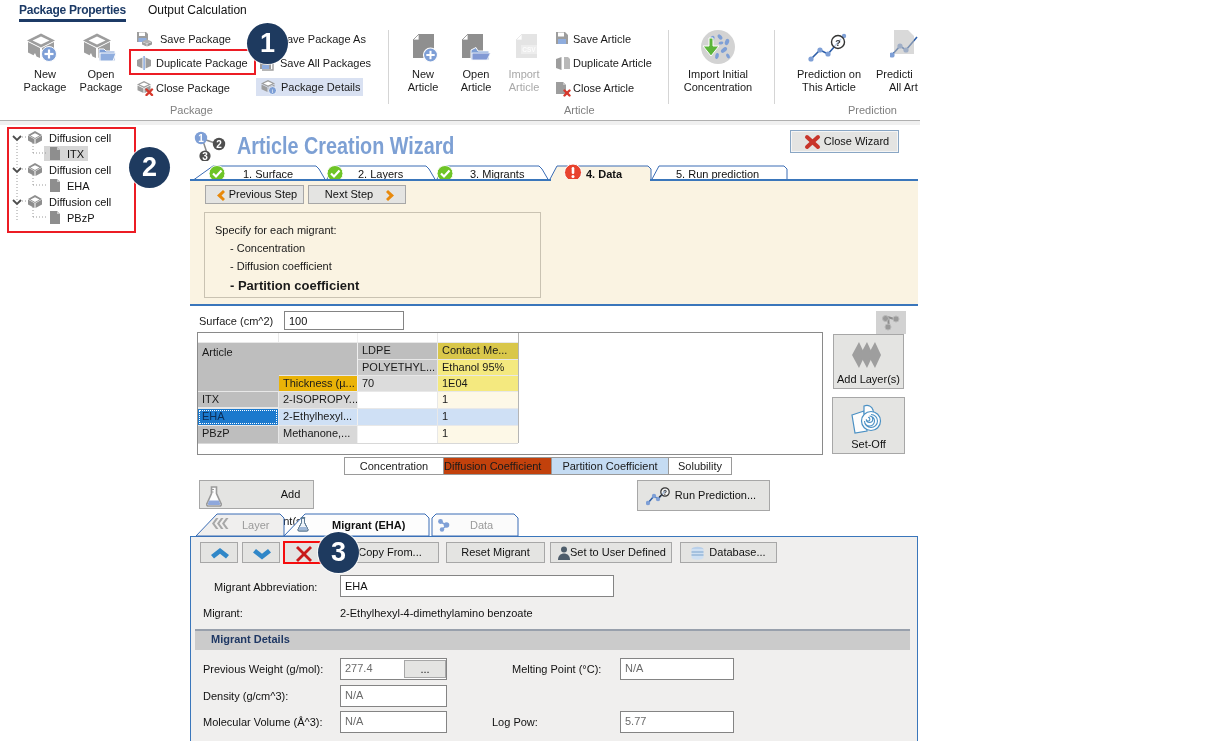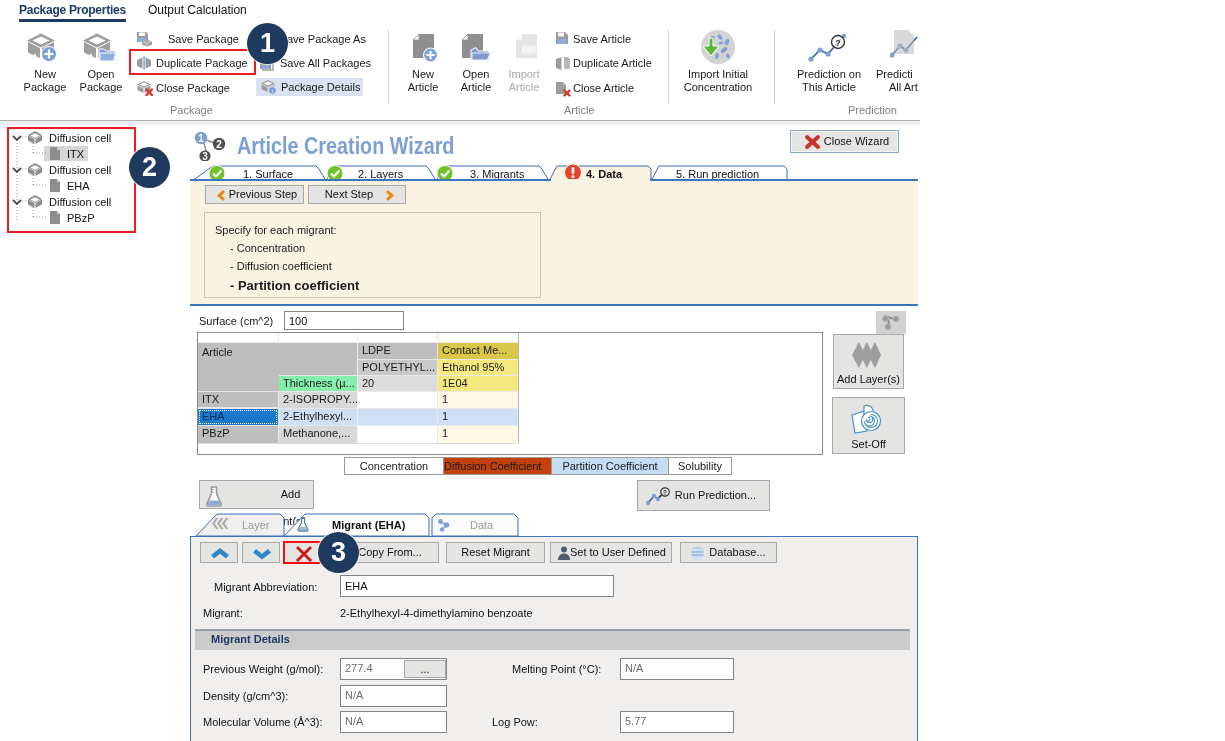--- a/index.html
+++ b/index.html
@@ -61,21 +61,21 @@
 <svg class="abs" style="left:136px; top:31px;" width="18" height="16" viewBox="0 0 18 16">
   <path d="M1,1 L10,1 L12,3 L12,11 L1,11 Z" fill="#9d9d9d"></path>
   <rect x="3" y="1.5" width="6" height="3.5" fill="#fff"></rect>
   <rect x="2.5" y="7" width="8" height="4" fill="#8fadde"></rect>
   <g>
     <path d="M6,10.5 L11,8.5 L16,10.5 L11,12.5 Z" fill="#b0b0b0"></path>
     <path d="M6,10.7 L10.7,12.7 L10.7,15.5 L6,13.5 Z" fill="#a0a0a0"></path>
     <path d="M16,10.7 L11.3,12.7 L11.3,15.5 L16,13.5 Z" fill="#989898"></path>
   </g>
 </svg>
-<div class="smallitem" style="left:168px; top:33px;">Save Package</div>
+<div class="smallitem" style="left:160px; top:33px;">Save Package</div>
 <svg class="abs" style="left:136px; top:56px;" width="16" height="14" viewBox="0 0 16 14">
   <path d="M1,4 L6.5,1.5 L6.5,12.5 L1,10 Z" fill="#9d9d9d"></path>
   <path d="M15,4 L9.5,1.5 L9.5,12.5 L15,10 Z" fill="#9d9d9d"></path>
   <rect x="7.3" y="0" width="1.6" height="14" fill="#8fadde"></rect>
 </svg>
 <div class="smallitem" style="left:156px; top:57px;">Duplicate Package</div>
 <svg class="abs" style="left:136px; top:80px;" width="18" height="16" viewBox="0 0 18 16">
   <path d="M1,4.5 L8,1 L15,4.5 L8,8 Z" fill="#9d9d9d"></path>
   <path d="M8,2.5 L12.5,4.5 L8,6.5 L3.5,4.5 Z" fill="#fff"></path>
   <path d="M1.5,5.5 L7.5,8.5 L7.5,13 L1.5,10.2 Z" fill="#9d9d9d"></path>
@@ -337,28 +337,28 @@
 
 <div class="abs" style="left:197px; top:332px; width:626px; height:123px; background:#fff; border:1px solid #8a8a8a;"></div>
 
 <div class="cell" style="left:198px; top:343px; width:160px; height:49px; background:#bebebe;"></div>
 <div class="cell" style="left:198px; top:345px; width:159px;">Article</div>
 
 <div class="cell" style="left:198px; top:392px; width:80px; height:16px; background:#bebebe; border-bottom:1px solid #e8e8e8;">ITX</div>
 <div class="cell" style="left:198px; top:409px; width:80px; height:16px; background:#1b79cd; color:#0c2d56; outline:1px dotted #fff; outline-offset:-2px;">EHA</div>
 <div class="cell" style="left:198px; top:426px; width:80px; height:17px; background:#bebebe;">PBzP</div>
 
-<div class="cell" style="left:279px; top:376px; width:78px; height:15px; background:#86efac;">Thickness (µ...</div>
+<div class="cell" style="left:279px; top:376px; width:78px; height:15px; background:#eab308;">Thickness (µ...</div>
 <div class="cell" style="left:279px; top:392px; width:78px; height:16px; background:#d8d8d8;">2-ISOPROPY...</div>
 <div class="cell" style="left:279px; top:409px; width:78px; height:16px; background:#cfe0f5;">2-Ethylhexyl...</div>
 <div class="cell" style="left:279px; top:426px; width:78px; height:17px; background:#d8d8d8;">Methanone,...</div>
 
 <div class="cell" style="left:358px; top:343px; width:79px; height:16px; background:#bebebe;">LDPE</div>
 <div class="cell" style="left:358px; top:360px; width:79px; height:15px; background:#c9c9c9;">POLYETHYL...</div>
-<div class="cell" style="left:358px; top:376px; width:79px; height:15px; background:#dcdcdc;">20</div>
+<div class="cell" style="left:358px; top:376px; width:79px; height:15px; background:#dcdcdc;">70</div>
 <div class="cell" style="left:358px; top:392px; width:79px; height:16px; background:#ffffff;"></div>
 <div class="cell" style="left:358px; top:409px; width:79px; height:16px; background:#cfe0f5;"></div>
 <div class="cell" style="left:358px; top:426px; width:79px; height:17px; background:#ffffff;"></div>
 
 <div class="cell" style="left:438px; top:343px; width:80px; height:16px; background:#d9c74a;">Contact Me...</div>
 <div class="cell" style="left:438px; top:360px; width:80px; height:15px; background:#f4e97f;">Ethanol 95%</div>
 <div class="cell" style="left:438px; top:376px; width:80px; height:15px; background:#f4e97f;">1E04</div>
 <div class="cell" style="left:438px; top:392px; width:80px; height:16px; background:#fdf8e7;">1</div>
 <div class="cell" style="left:438px; top:409px; width:80px; height:16px; background:#cfe0f5;">1</div>
 <div class="cell" style="left:438px; top:426px; width:80px; height:17px; background:#fdf8e7;">1</div>

